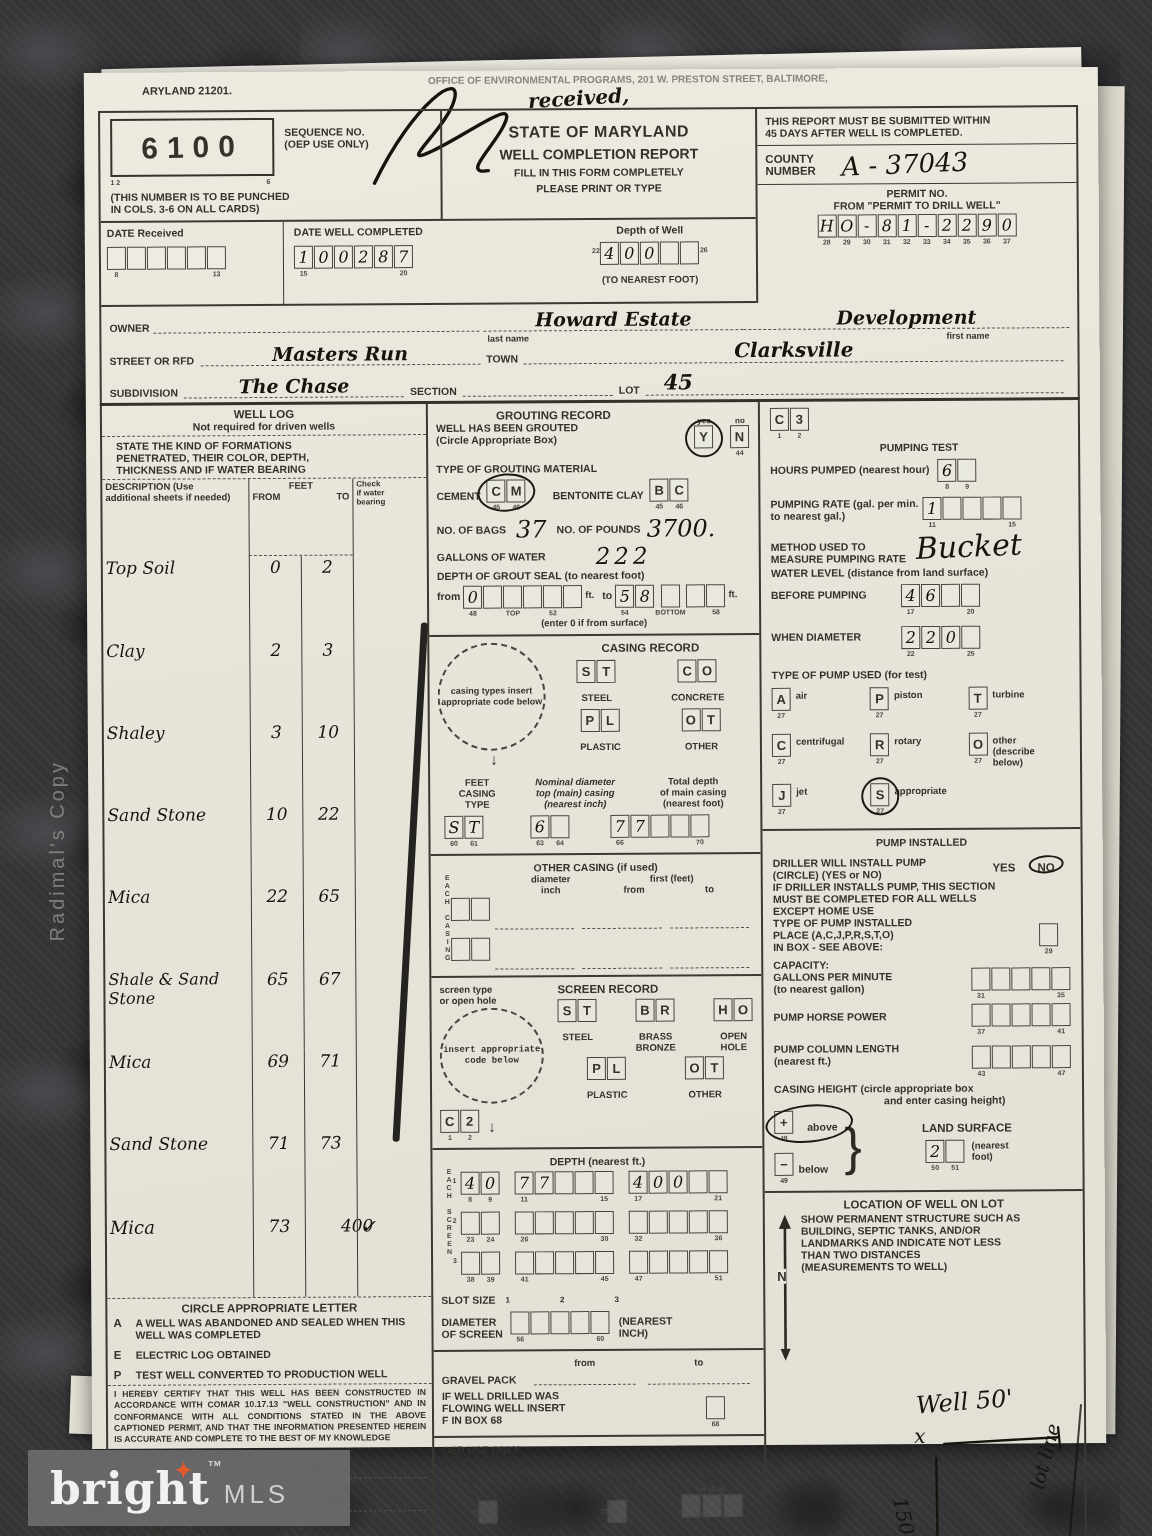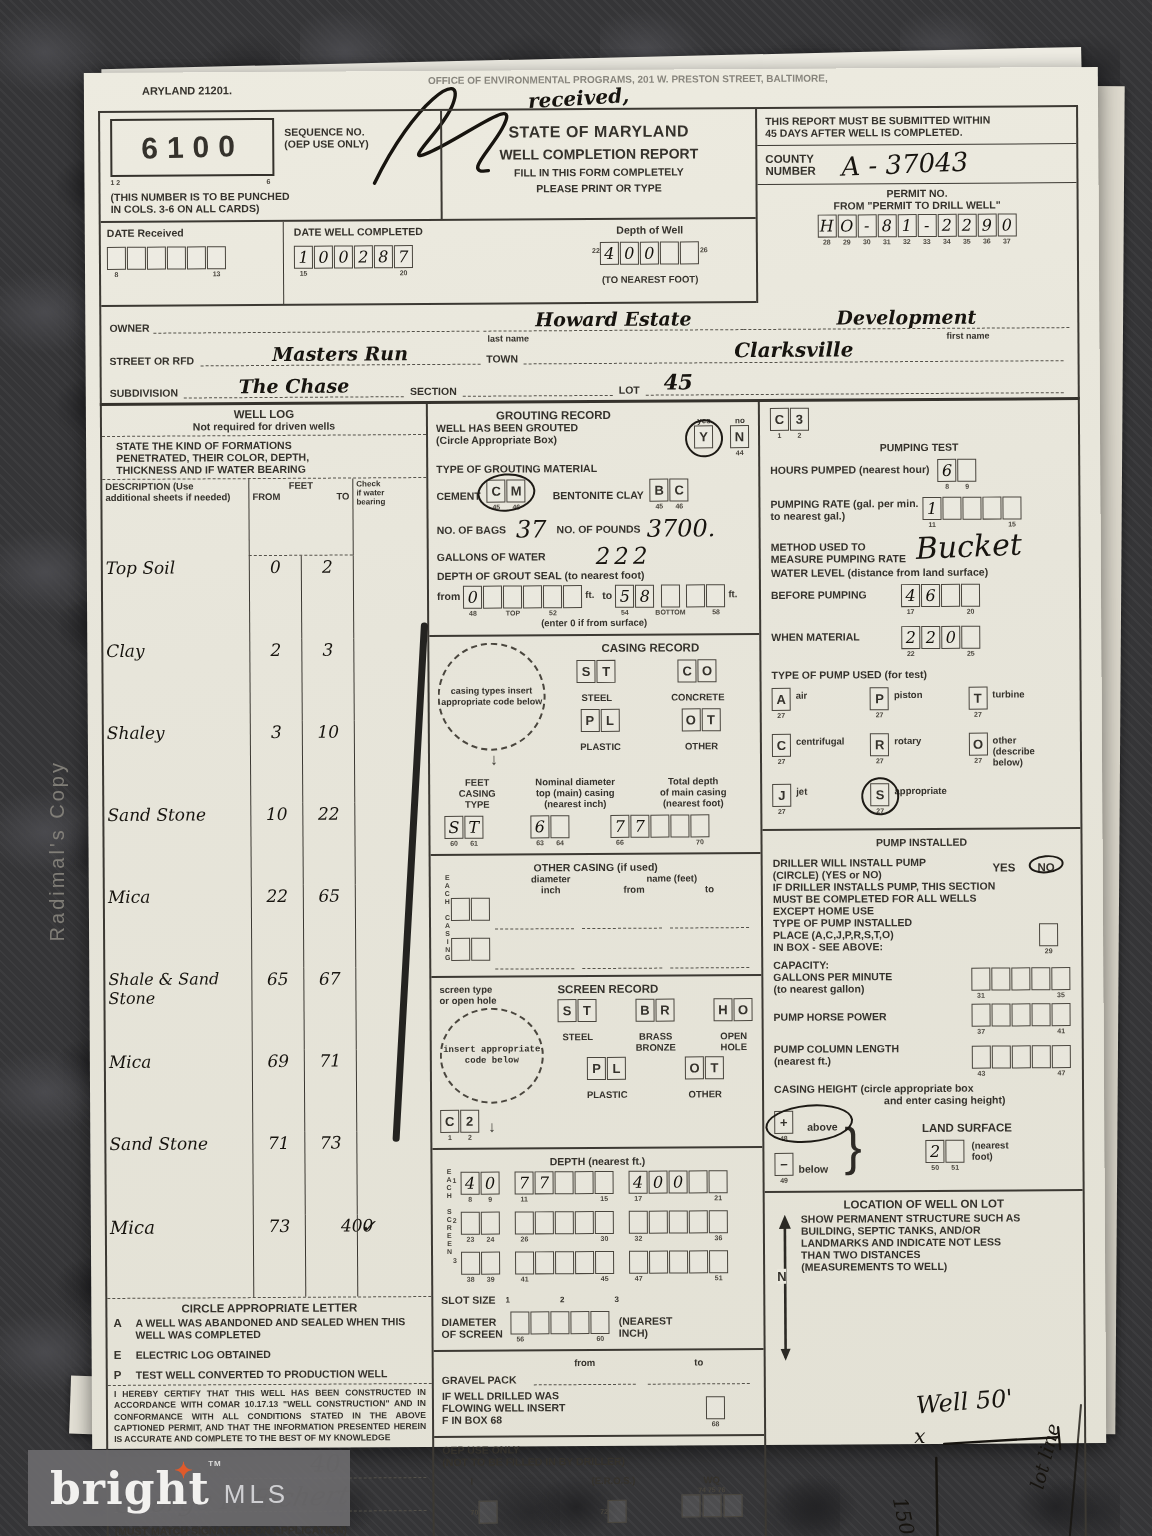--- a/index.html
+++ b/index.html
@@ -622,21 +622,21 @@
                   </div>
                 </div>
               </div>
             </div>
             <div style="display:flex;margin-top:8px;text-align:center;">
               <div style="flex:0 0 78px;">
                 <div class="lbl9">FEET</div>
                 <div class="lbl9">CASING</div>
                 <div class="lbl9">TYPE</div>
               </div>
-              <div style="flex:1;">
+              <div style="flex:1;font-style:italic;">
                 <div class="lbl9">Nominal diameter</div>
                 <div class="lbl9">top (main) casing</div>
                 <div class="lbl9">(nearest inch)</div>
               </div>
               <div style="flex:1;">
                 <div class="lbl9">Total depth</div>
                 <div class="lbl9">of main casing</div>
                 <div class="lbl9">(nearest foot)</div>
               </div>
             </div>
@@ -691,21 +691,21 @@
             <div style="display:flex;">
               <div class="vlabel" style="flex:0 0 12px;">EACH CASING</div>
               <div style="flex:1;">
                 <div style="display:flex;font-size:9.5px;font-weight:700;">
                   <span style="flex:0 0 60px;"></span>
                   <span style="flex:0 0 80px;text-align:center;">
                     <span>diameter</span><br>
                     <span>inch</span>
                   </span>
                   <span style="flex:1;text-align:center;">
-                    <span>name (feet)</span><br>
+                    <span>first (feet)</span><br>
                     <span style="display:inline-block;width:45%;">from</span>
                     <span style="display:inline-block;width:45%;">to</span>
                   </span>
                 </div>
                 <div style="display:flex;align-items:flex-end;margin-top:2px;">
                   <span class="bxrow">
                       <span class="bxc">
                         <span class="bx hd"></span>
                         <span class="tick">&nbsp;</span>
                       </span>
@@ -1187,21 +1187,21 @@
                     <span class="bx hd"></span>
                     <span class="tick">&nbsp;</span>
                   </span>
                   <span class="bxc">
                     <span class="bx hd"></span>
                     <span class="tick">20</span>
                   </span>
                 </span>
             </div>
             <div class="flexb" style="margin-top:10px;align-items:flex-start;">
-              <span class="lbl10" style="margin-top:4px;width:130px;">WHEN MATERIAL</span>
+              <span class="lbl10" style="margin-top:4px;width:130px;">WHEN DIAMETER</span>
               <span class="bxrow">
                   <span class="bxc">
                     <span class="bx hd">2</span>
                     <span class="tick">22</span>
                   </span>
                   <span class="bxc">
                     <span class="bx hd">2</span>
                     <span class="tick">&nbsp;</span>
                   </span>
                   <span class="bxc">

